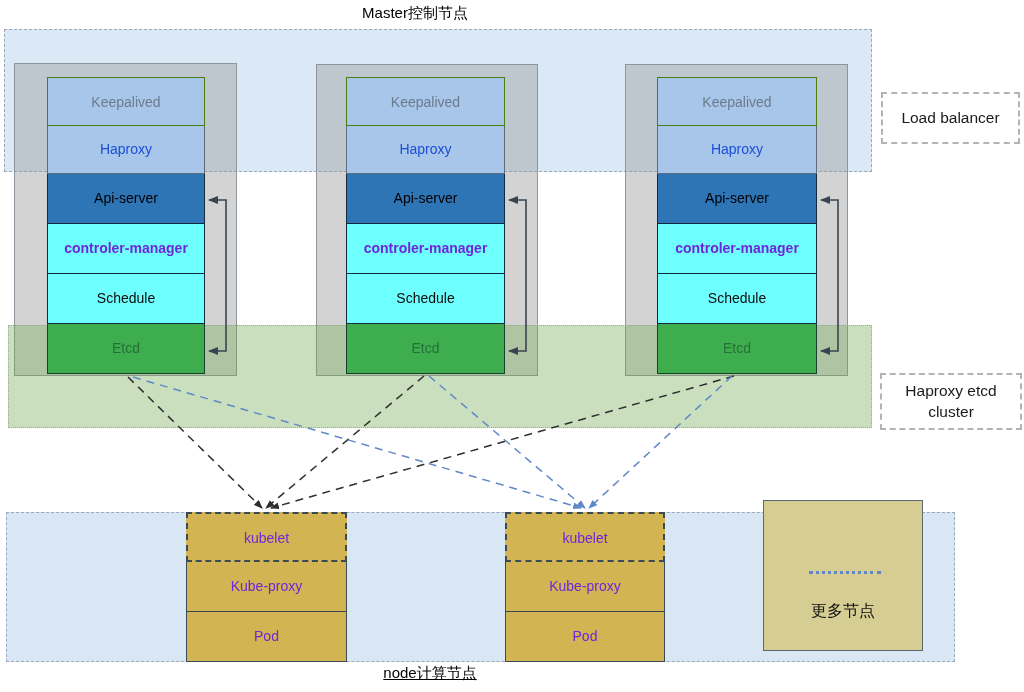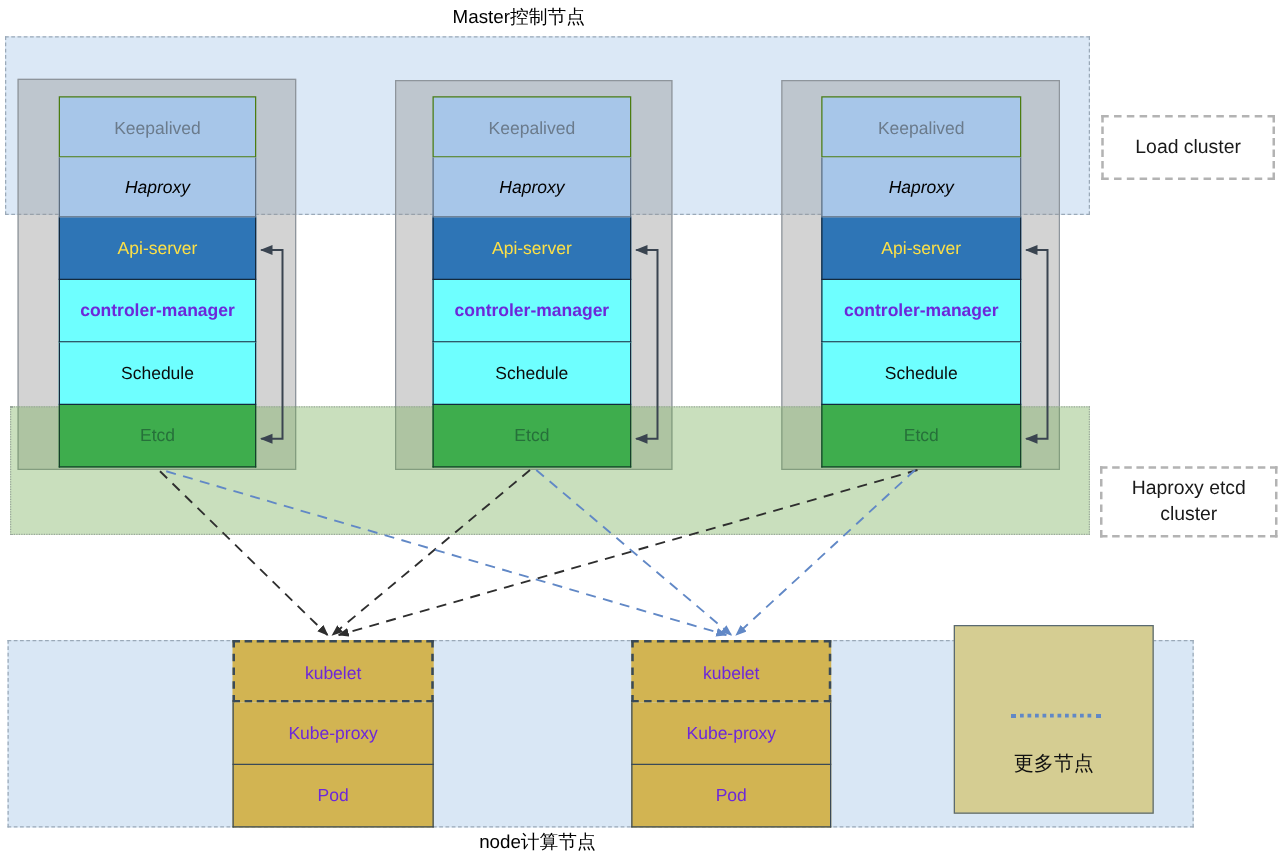--- a/index.html
+++ b/index.html
@@ -20,22 +20,22 @@
   #machine-2{left:316px;top:64px;width:222px;height:312px;}
   #machine-3{left:625px;top:64px;width:223px;height:312px;}
 
   
   .mstack{z-index:4;}
   #mstack-1{left:47px;top:77px;width:158px;}
   #mstack-2{left:346px;top:77px;width:159px;}
   #mstack-3{left:657px;top:77px;width:160px;}
   .mrow{box-sizing:border-box;width:100%;text-align:center;font-size:14px;}
   .r0{height:49px;line-height:48px;background:var(--light_blue);border:1px solid #4d7c0f;color:#6b7b8c;}
-  .r1{height:48px;line-height:47px;background:var(--light_blue);border:1px solid #5d6d7e;border-top:none;color:#000000;font-style:italic;}
-  .r2{height:50px;line-height:49px;background:var(--api_blue);border:1px solid #13293d;border-top:none;color:#fde047;}
+  .r1{height:48px;line-height:47px;background:var(--light_blue);border:1px solid #5d6d7e;border-top:none;color:#1d4ed8;}
+  .r2{height:50px;line-height:49px;background:var(--api_blue);border:1px solid #13293d;border-top:none;color:#000000;}
   .r3{height:50px;line-height:49px;background:var(--cyan);border:1px solid #13293d;border-top:none;color:#6d28d9;font-weight:bold;}
   .r4{height:50px;line-height:49px;background:var(--cyan);border:1px solid #13293d;border-top:none;color:#0b0b0b;}
   .r5{height:50px;line-height:49px;background:var(--etcd_green);border:1px solid #15402a;border-top:none;color:#26703a;}
 
   
   .nstack{z-index:4;}
   #nstack-1{left:186px;top:512px;width:161px;}
   #nstack-2{left:505px;top:512px;width:160px;}
   .nrow{box-sizing:border-box;width:100%;height:50px;line-height:48px;text-align:center;
     font-size:14px;color:#6d28d9;background:var(--gold);}
@@ -50,21 +50,21 @@
 
   
   .side-label{background:#fff;border:2px dashed #b3b3b3;z-index:6;display:flex;
     align-items:center;justify-content:center;text-align:center;font-size:15.5px;color:#1a1a1a;}
   #load-balancer{left:881px;top:92px;width:139px;height:52px;}
   #stacked-etcd{left:880px;top:373px;width:142px;height:57px;padding:2px 10px;line-height:1.35;}
 
   
   .title{z-index:6;text-align:center;font-size:15px;color:#000;}
   #master-title{left:315px;top:4px;width:200px;}
-  #node-title{left:340px;top:664px;width:180px;}
+  #node-title{left:340px;top:664px;width:180px;text-decoration:underline;}
 
   #links{position:absolute;left:0;top:0;width:1024px;height:692px;z-index:5;pointer-events:none;}
 </style>
 </head>
 <body>
 
 <div id="canvas">
 
   <div class="abs band" id="master-band"></div>
   <div class="abs band" id="node-band"></div>
@@ -109,21 +109,21 @@
     <div class="nrow solid">Kube-proxy</div>
     <div class="nrow solid">Pod</div>
   </div>
 
   <div class="abs" id="more-nodes">
     <div class="abs" id="more-ellipsis"></div>
     <div class="abs" id="more-label">更多节点</div>
   </div>
 
   <div class="abs side-label" id="load-balancer">
-    <span>Load cluster</span>
+    <span>Load balancer</span>
   </div>
   <div class="abs side-label" id="stacked-etcd">
     <span>Haproxy etcd cluster</span>
   </div>
 
   <div class="abs title" id="master-title">Master控制节点</div>
   <div class="abs title" id="node-title">node计算节点</div>
 
   <svg id="links" viewBox="0 0 1024 692">
     <defs>

